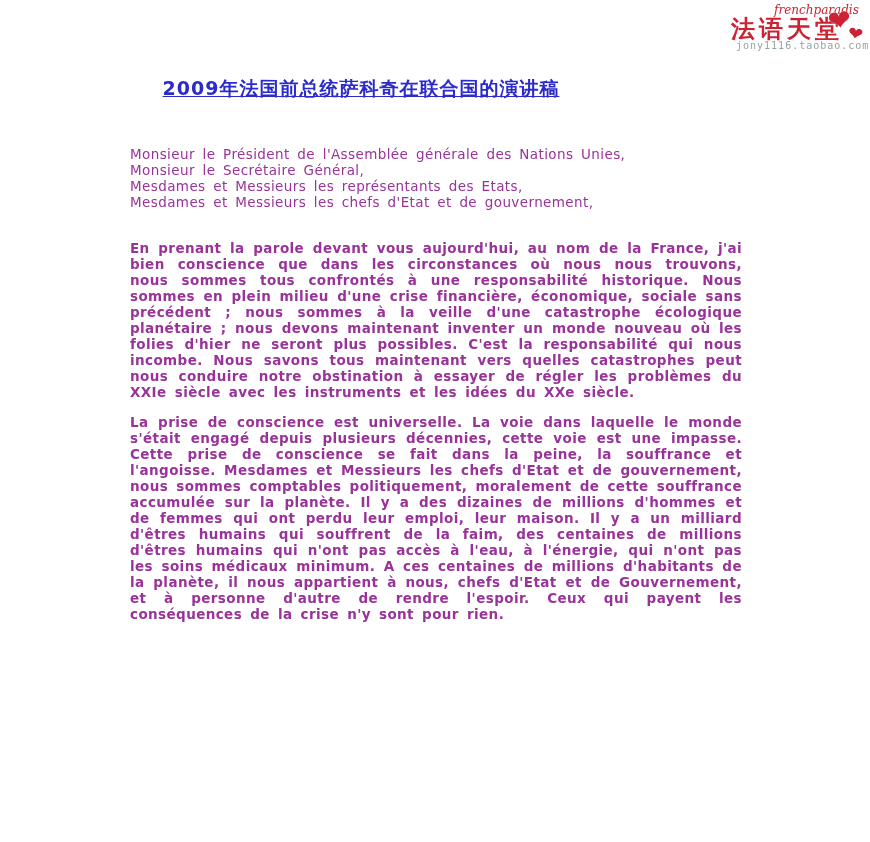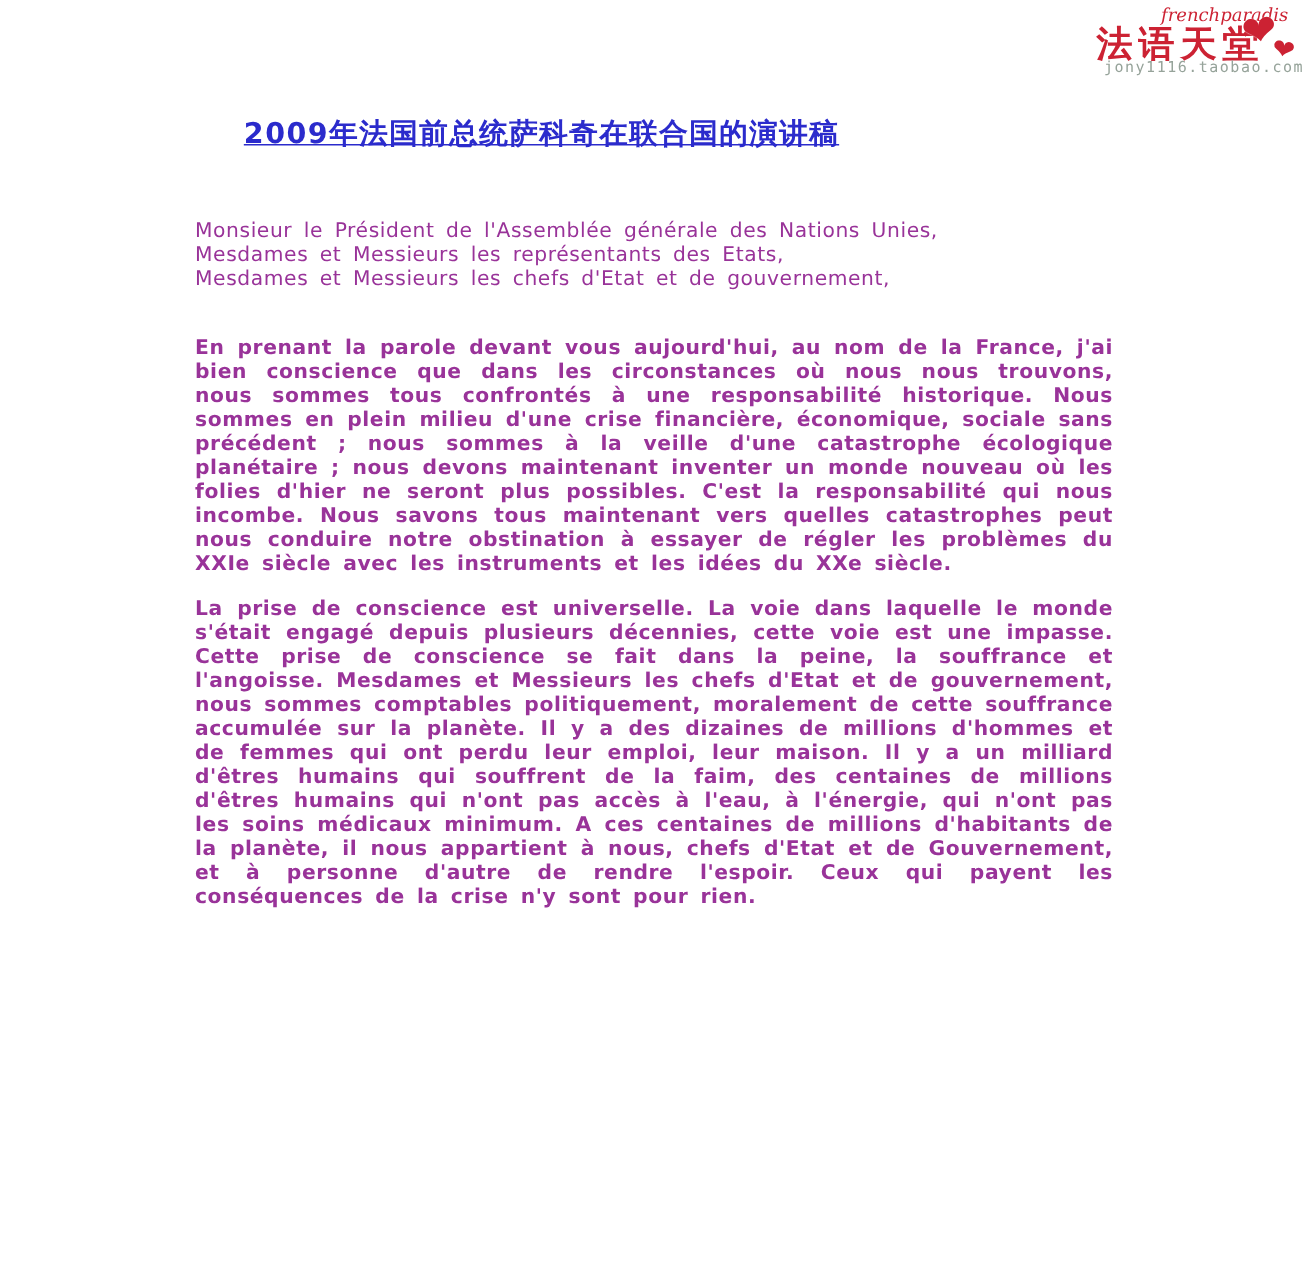--- a/index.html
+++ b/index.html
@@ -114,20 +114,21 @@
     <span class="heart heart-small">❤</span>
   </div>
   <a class="logo-shop">jony1116.taobao.com</a>
 </div>
 
 <h1 class="title">2009年法国前总统萨科奇在联合国的演讲稿</h1>
 
 <div class="content">
   <p class="salutation">
     <span class="sal-line">Monsieur le Président de l'Assemblée générale des Nations Unies,</span>
+    <span class="sal-line">Monsieur le Secrétaire Général,</span>
     <span class="sal-line">Mesdames et Messieurs les représentants des Etats,</span>
     <span class="sal-line">Mesdames et Messieurs les chefs d'Etat et de gouvernement,</span>
   </p>
 
   <p class="para">En prenant la parole devant vous aujourd'hui, au nom de la France, j'ai bien conscience que dans les circonstances où nous nous trouvons, nous sommes tous confrontés à une responsabilité historique. Nous sommes en plein milieu d'une crise financière, économique, sociale sans précédent ; nous sommes à la veille d'une catastrophe écologique planétaire ; nous devons maintenant inventer un monde nouveau où les folies d'hier ne seront plus possibles. C'est la responsabilité qui nous incombe. Nous savons tous maintenant vers quelles catastrophes peut nous conduire notre obstination à essayer de régler les problèmes du XXIe siècle avec les instruments et les idées du XXe siècle.</p>
 
 
   <p class="para">La prise de conscience est universelle. La voie dans laquelle le monde s'était engagé depuis plusieurs décennies, cette voie est une impasse. Cette prise de conscience se fait dans la peine, la souffrance et l'angoisse. Mesdames et Messieurs les chefs d'Etat et de gouvernement, nous sommes comptables politiquement, moralement de cette souffrance accumulée sur la planète. Il y a des dizaines de millions d'hommes et de femmes qui ont perdu leur emploi, leur maison. Il y a un milliard d'êtres humains qui souffrent de la faim, des centaines de millions d'êtres humains qui n'ont pas accès à l'eau, à l'énergie, qui n'ont pas les soins médicaux minimum. A ces centaines de millions d'habitants de la planète, il nous appartient à nous, chefs d'Etat et de Gouvernement, et à personne d'autre de rendre l'espoir. Ceux qui payent les conséquences de la crise n'y sont pour rien.</p>
 
 </div>

